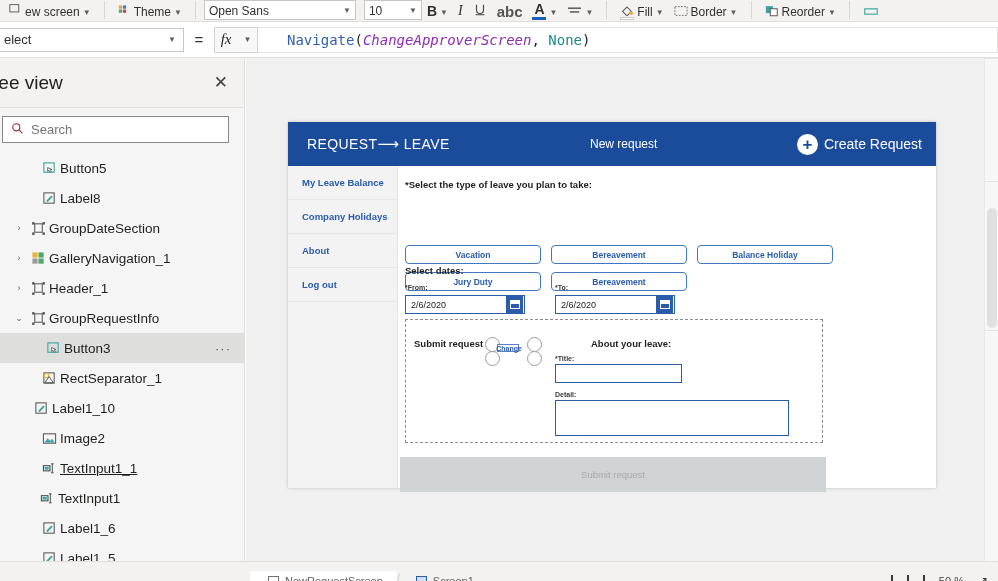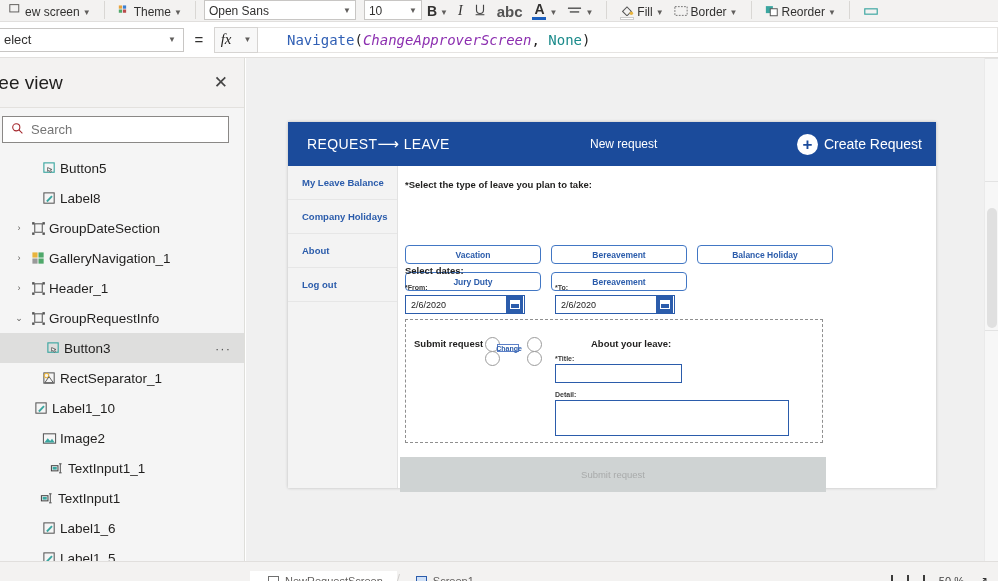--- a/index.html
+++ b/index.html
@@ -472,21 +472,21 @@
         <div class="tnode" style="padding-left: 22px;">
           <span class="twist"></span>
           <span class="tico">
             <svg width="15" height="15" viewBox="0 0 16 16">
               <rect x="1.5" y="3" width="13" height="10" fill="none" stroke="#555" stroke-width="1.1"></rect>
               <path d="M2.5 12.2l3.6-4.6 2.6 3 2-2.3 2.8 3.9z" fill="#3aa6a0"></path>
             </svg>
           </span>
           <span class="tlabel">Image2</span>
         </div>
-        <div class="tnode" style="padding-left: 30px;">
+        <div class="tnode" style="padding-left: 22px; text-decoration: underline;">
           <span class="twist"></span>
           <span class="tico">
             <svg width="15" height="15" viewBox="0 0 16 16">
               <rect x="1.5" y="5" width="7" height="5.5" fill="none" stroke="#444" stroke-width="1.1"></rect>
               <rect x="2.8" y="6.3" width="4.4" height="2.9" fill="#3aa6a0"></rect>
               <line x1="11" y1="3" x2="11" y2="12.6" stroke="#555" stroke-width="1.1"></line>
               <line x1="9.6" y1="3" x2="12.4" y2="3" stroke="#555" stroke-width="1.1"></line>
               <line x1="9.6" y1="12.6" x2="12.4" y2="12.6" stroke="#555" stroke-width="1.1"></line>
             </svg>
           </span>

